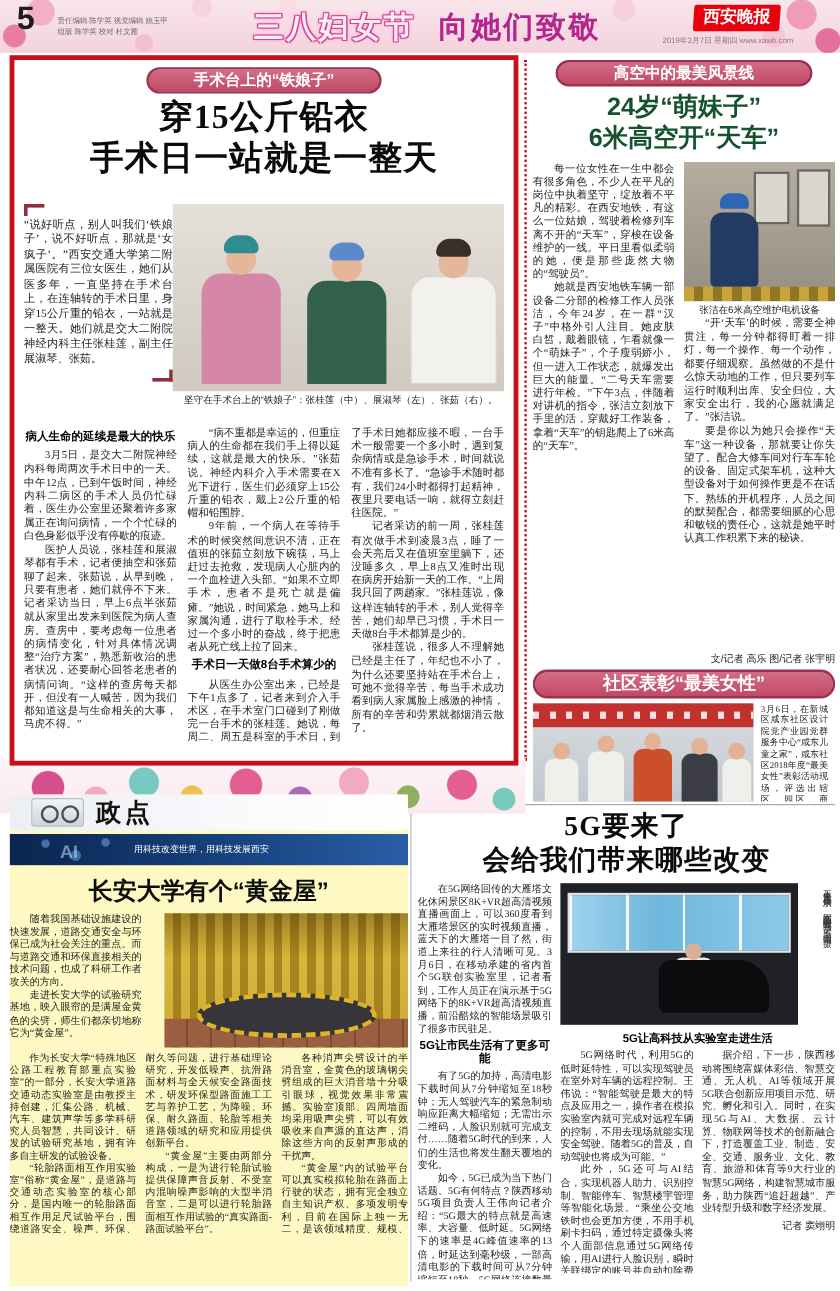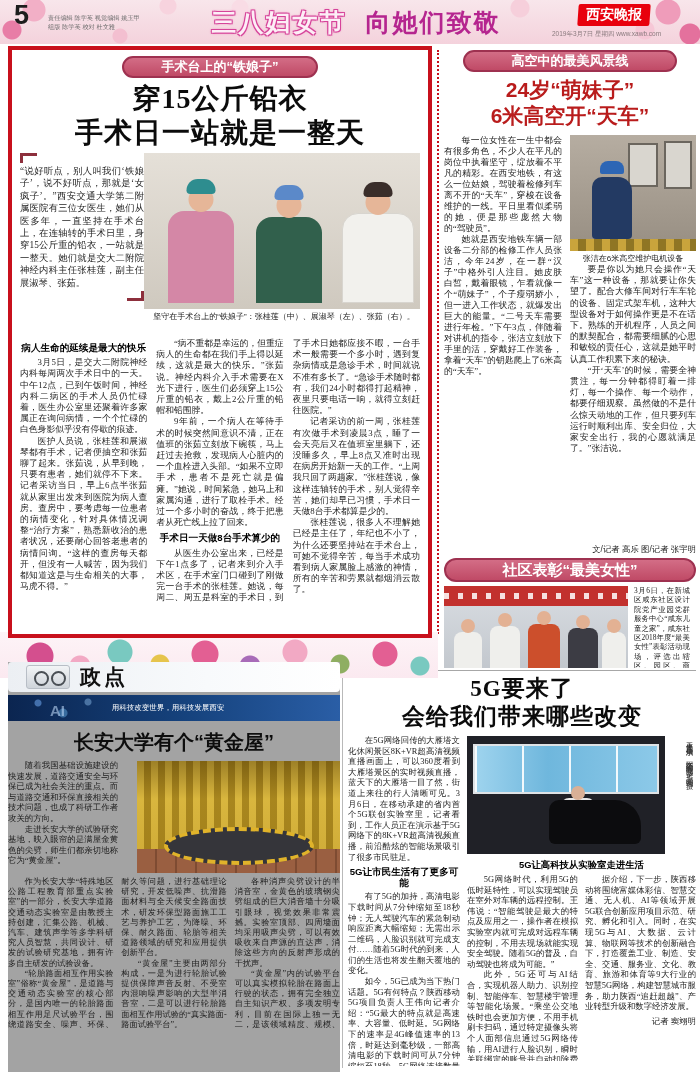--- a/index.html
+++ b/index.html
@@ -26,21 +26,21 @@
   .bt1 {color:#fdeef6;text-shadow:1px 1px 0 #d6439a,-1px -1px 0 #d6439a,1px -1px 0 #d6439a,-1px 1px 0 #d6439a,0 0 3px #e0519c;}
   .bt2 {color:#b5258f;margin-left:10px;}
   .masthead {left:578px;top:4px;width:72px;height:22px;background:#e8000d;color:#fff;font-weight:bold;font-size:14px;line-height:22px;text-align:center;border-radius:2px;transform:skewX(-4deg);font-family:"Liberation Serif",serif;}
   .dateline {left:552px;top:30px;font-size:6.5px;color:#8a7a7e;font-family:"Liberation Sans",sans-serif;}
 
   
   .lead {left:8px;top:46px;width:424px;height:592px;background:#fff;border:4px solid #c8101c;padding:4px 8px;z-index:3;}
   .kicker {display:block;margin:2px auto 0;text-align:center;background:linear-gradient(#d36d86,#c04a66);border:2px solid #9e3150;border-radius:13px;color:#fff;font-weight:bold;font-size:13px;line-height:18px;font-family:"Liberation Sans",sans-serif;}
   .lead .kicker {width:196px;}
   .lead-headline {font-weight:900;font-size:28px;line-height:34px;text-align:center;color:#0b0b0b;margin-top:4px;letter-spacing:1px;}
-  .lead-row {display:flex;gap:0;margin-top:3px;}
+  .lead-row {display:flex;gap:0;margin-top:20px;}
   .lead-intro {width:124px;font-size:9.3px;line-height:12.4px;text-align:justify;color:#222;}
   .lead-intro::before {content:"";display:block;width:14px;height:7px;border-left:3px solid #8d2f3c;border-top:3px solid #8d2f3c;margin-bottom:2px;}
   .lead-intro::after {content:"";display:block;width:14px;height:7px;border-right:3px solid #8d2f3c;border-bottom:3px solid #8d2f3c;margin-left:auto;margin-top:2px;}
   .cap {font-size:8px;color:#222;text-align:center;font-family:"Liberation Sans",sans-serif;}
   .lead-cap {margin:2px 0 0 130px;width:268px;}
   .bt {font-size:8.8px;line-height:11.2px;text-align:justify;color:#1c1c1c;}
   .bt p {text-indent:2em;margin:0;}
   .sub {font-weight:bold;text-align:center;text-indent:0 !important;font-size:9.6px;margin:4px 0 !important;font-family:"Liberation Sans",sans-serif;color:#000;}
   .byline {text-align:right;text-indent:0 !important;margin-top:3px !important;font-family:"Liberation Sans",sans-serif;font-size:8.4px;}
   .cols3 {column-count:3;column-gap:9px;column-fill:auto;height:274px;overflow:hidden;margin-top:16px;}
@@ -57,21 +57,21 @@
   .doc2::after {background:#5b89c9;}
   .doc3 {left:198px;width:72px;height:90px;background:#f2f1ed;border:1px solid #d8d5cf;}
   .doc3::after {background:#3a2e2a;}
 
   
   .dotsep {left:437px;top:50px;height:584px;border-left:2px dotted #c8101c;}
 
   
   .sky {left:444px;top:48px;width:252px;height:506px;overflow:hidden;}
   .sky .kicker {width:214px;}
-  .sky-headline {font-family:"Liberation Sans",sans-serif;font-weight:bold;font-size:21px;line-height:26px;text-align:center;margin-top:5px;color:#b91c1c;}
+  .sky-headline {font-family:"Liberation Sans",sans-serif;font-weight:bold;font-size:21px;line-height:26px;text-align:center;margin-top:5px;color:#14532d;}
   .sky-row {display:flex;gap:8px;margin-top:6px;height:406px;overflow:hidden;}
   .sky-c1 {width:118px;font-size:8.8px;line-height:11px;}
   .sky-c2 {width:126px;font-size:8.8px;line-height:11px;}
   .ph-crane {width:126px;height:116px;background:linear-gradient(#b6ada1,#978e82);margin-bottom:2px;}
   .cab-win {position:absolute;background:#d9d6cf;border:2px solid #6b665e;}
   .cw1 {left:58px;top:8px;width:30px;height:44px;}
   .cw2 {left:94px;top:6px;width:28px;height:48px;}
   .crane-op {position:absolute;left:22px;top:42px;width:40px;height:62px;background:#233a63;border-radius:10px 14px 4px 4px;}
   .crane-cap {position:absolute;left:30px;top:26px;width:24px;height:13px;background:#2d66b5;border-radius:8px 8px 2px 2px;}
   .crane-rail {position:absolute;left:0;bottom:0;width:126px;height:12px;background:repeating-linear-gradient(90deg,#c9a43c 0 8px,#8f7524 8px 16px);}
@@ -98,21 +98,21 @@
       radial-gradient(circle at 160px 32px,#e6c44c 0 9px,transparent 10px),
       radial-gradient(circle at 205px 22px,#e35f93 0 13px,transparent 14px),
       radial-gradient(circle at 250px 34px,#a86bb8 0 10px,transparent 11px),
       radial-gradient(circle at 295px 20px,#f2a9c4 0 12px,transparent 13px),
       radial-gradient(circle at 340px 32px,#8fae62 0 9px,transparent 10px),
       radial-gradient(circle at 385px 22px,#e35f93 0 12px,transparent 13px),
       radial-gradient(circle at 420px 34px,#79c9c0 0 9px,transparent 10px),
       linear-gradient(#fdf4f7,#fbe9f0);}
 
   
-  .policy {left:8px;top:662px;width:332px;height:410px;background:#a3a3a3;z-index:2;overflow:hidden;}
+  .policy {left:8px;top:662px;width:332px;height:410px;background:#fef9c3;z-index:2;overflow:hidden;}
   .pol-head {display:flex;align-items:center;gap:10px;height:30px;background:linear-gradient(90deg,#eceff3,#f8fafc 60%,#fff);border-radius:4px;padding-left:18px;}
   .icon-news {width:44px;height:24px;background:linear-gradient(#f2f4f6,#cfd4da);border:1px solid #b8bec6;border-radius:3px;position:relative;}
   .icon-news::before,.icon-news::after {content:"";position:absolute;top:5px;width:11px;height:11px;border:2px solid #4a4f55;border-radius:50%;}
   .icon-news::before {left:7px;} .icon-news::after {left:24px;}
   .pol-label {font-size:21px;font-weight:bold;color:#111;font-family:"Liberation Sans",sans-serif;letter-spacing:3px;}
   .ai-banner {margin-top:3px;height:26px;background:
       radial-gradient(circle at 30px 8px,rgba(120,180,255,.5) 0 3px,transparent 4px),
       radial-gradient(circle at 55px 18px,rgba(120,200,255,.4) 0 4px,transparent 5px),
       radial-gradient(circle at 80px 7px,rgba(160,210,255,.4) 0 3px,transparent 4px),
       linear-gradient(90deg,#0b2550,#16437e 55%,#2a5ea6);
@@ -212,22 +212,22 @@
       <div class="sky-c2">
         <div class="photo ph-crane">
           <div class="cab-win cw1"></div>
           <div class="cab-win cw2"></div>
           <div class="crane-cap"></div>
           <div class="crane-op"></div>
           <div class="crane-rail"></div>
         </div>
         <div class="cap">张洁在6米高空维护电机设备</div>
         <div class="bt">
+          <p>“开‘天车’的时候，需要全神贯注，每一分钟都得盯着一排灯，每一个操作、每一个动作，都要仔细观察。虽然做的不是什么惊天动地的工作，但只要列车运行时顺利出库、安全归位，大家安全出行，我的心愿就满足了。”张洁说。</p>
           <p>要是你以为她只会操作“天车”这一种设备，那就要让你失望了。配合大修车间对行车车轮的设备、固定式架车机，这种大型设备对于如何操作更是不在话下。熟练的开机程序，人员之间的默契配合，都需要细腻的心思和敏锐的责任心，这就是她平时认真工作积累下来的秘诀。</p>
-          <p>“开‘天车’的时候，需要全神贯注，每一分钟都得盯着一排灯，每一个操作、每一个动作，都要仔细观察。虽然做的不是什么惊天动地的工作，但只要列车运行时顺利出库、安全归位，大家安全出行，我的心愿就满足了。”张洁说。</p>
         </div>
       </div>
     </div>
     <p class="bt byline">文/记者 高乐 图/记者 张宇明</p>
   </section>
 
   <section class="abs community">
     <div class="kicker">社区表彰“最美女性”</div>
     <div class="com-row">
       <div class="photo ph-award">

